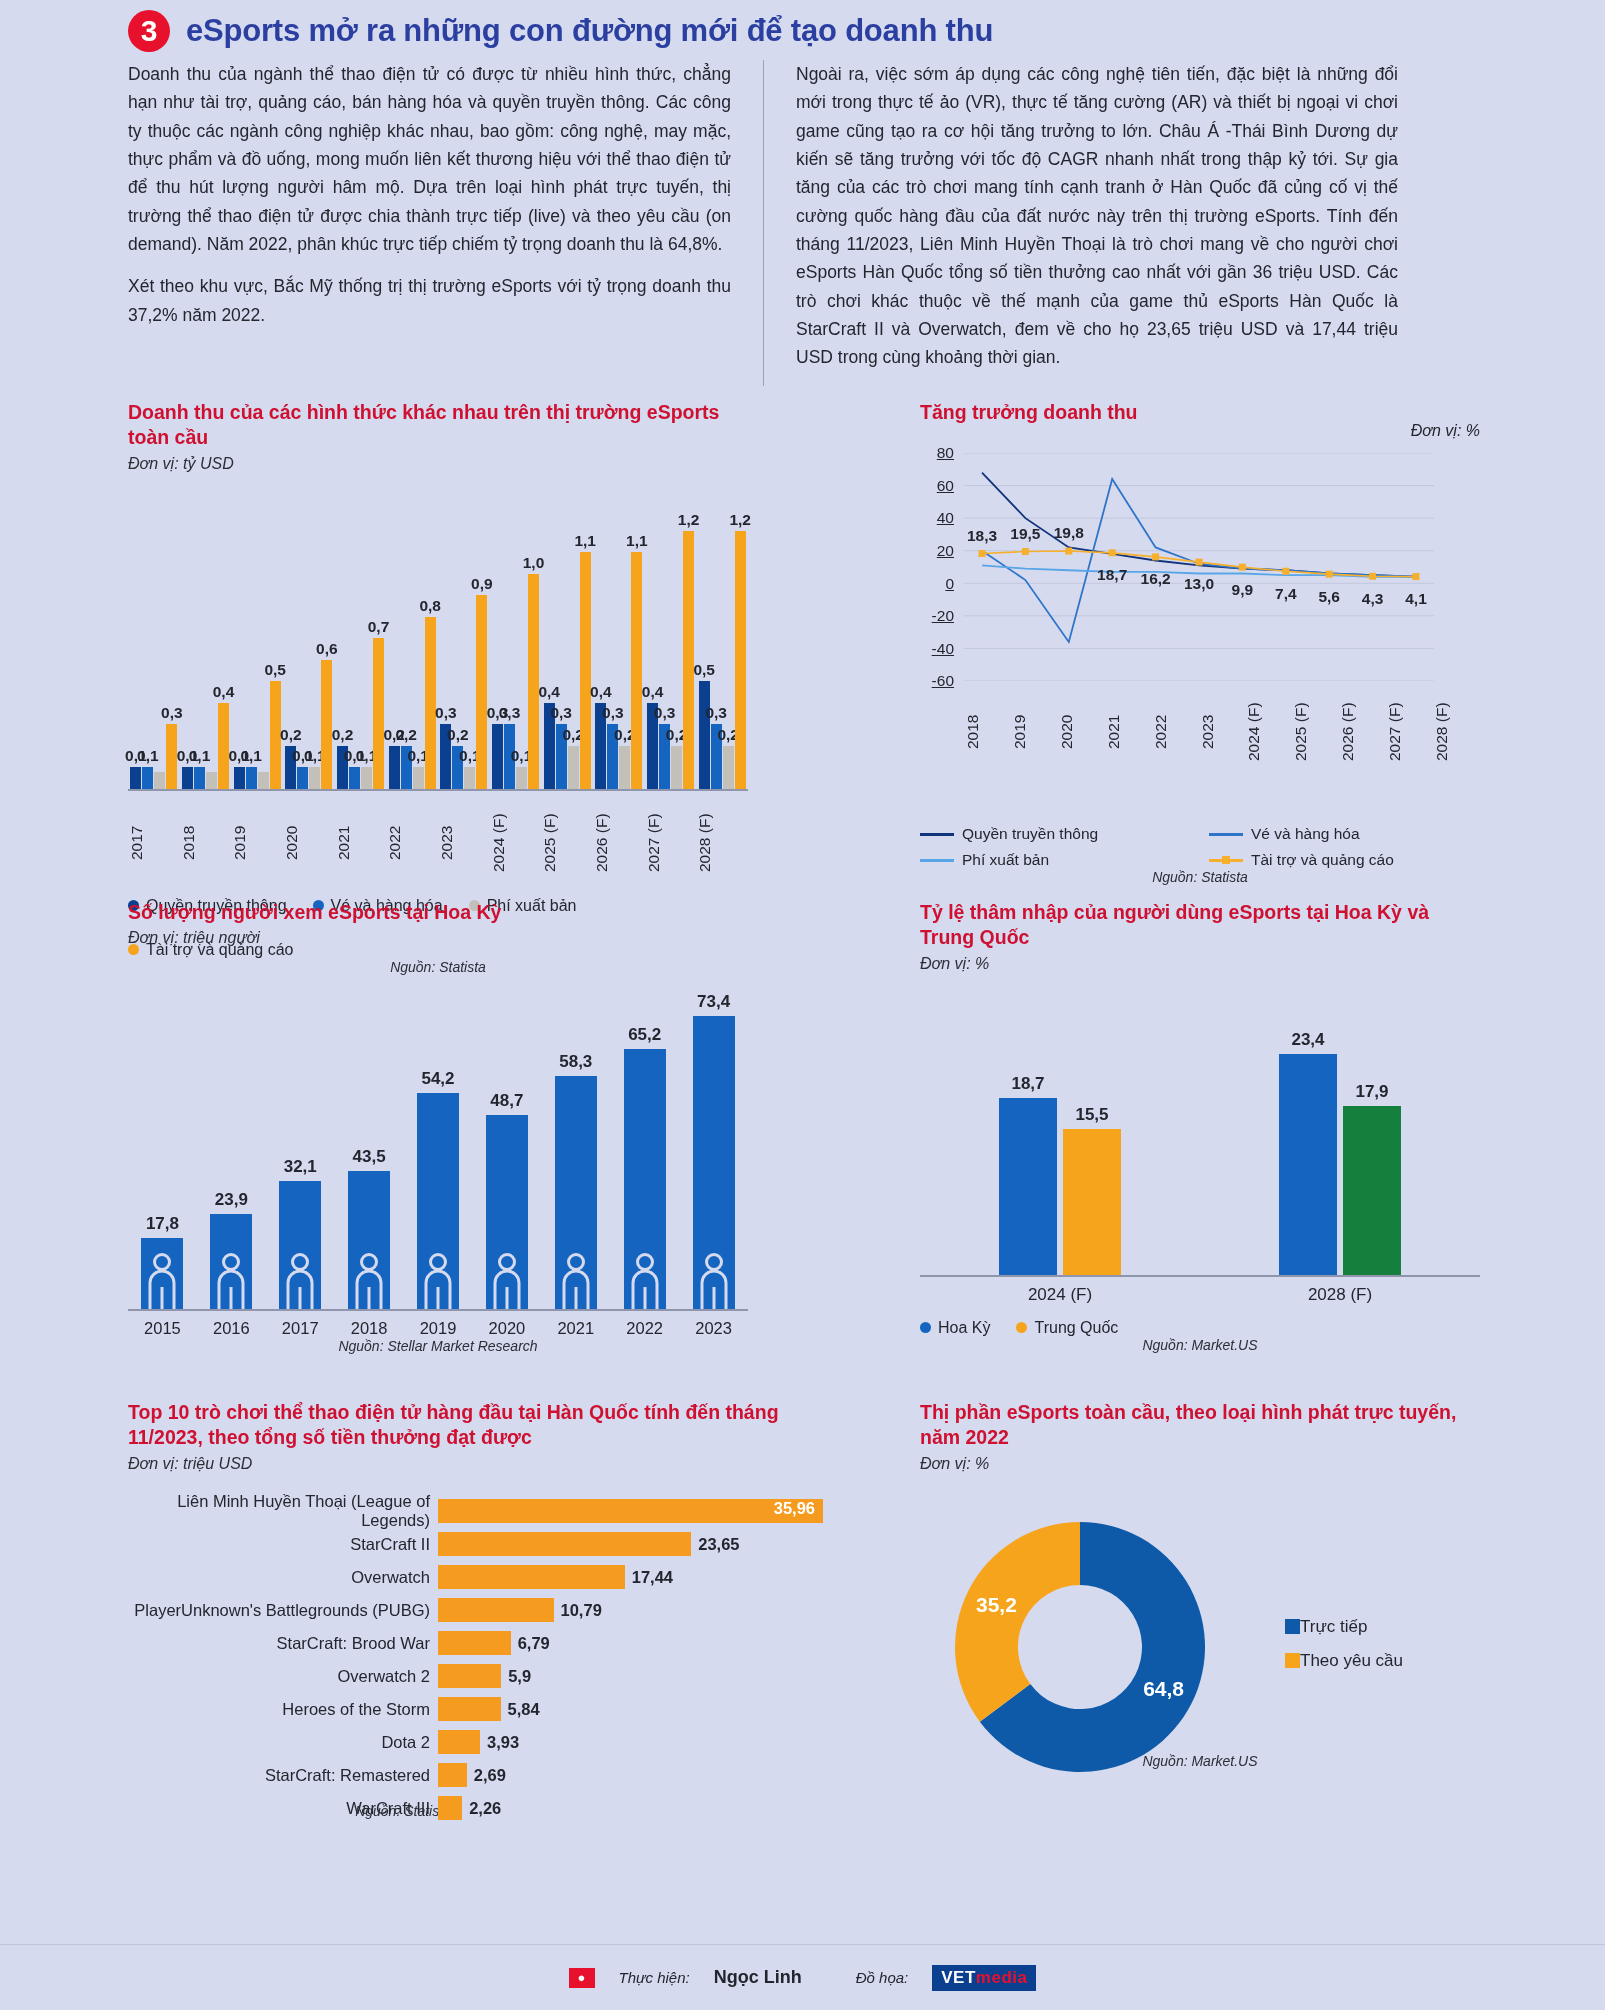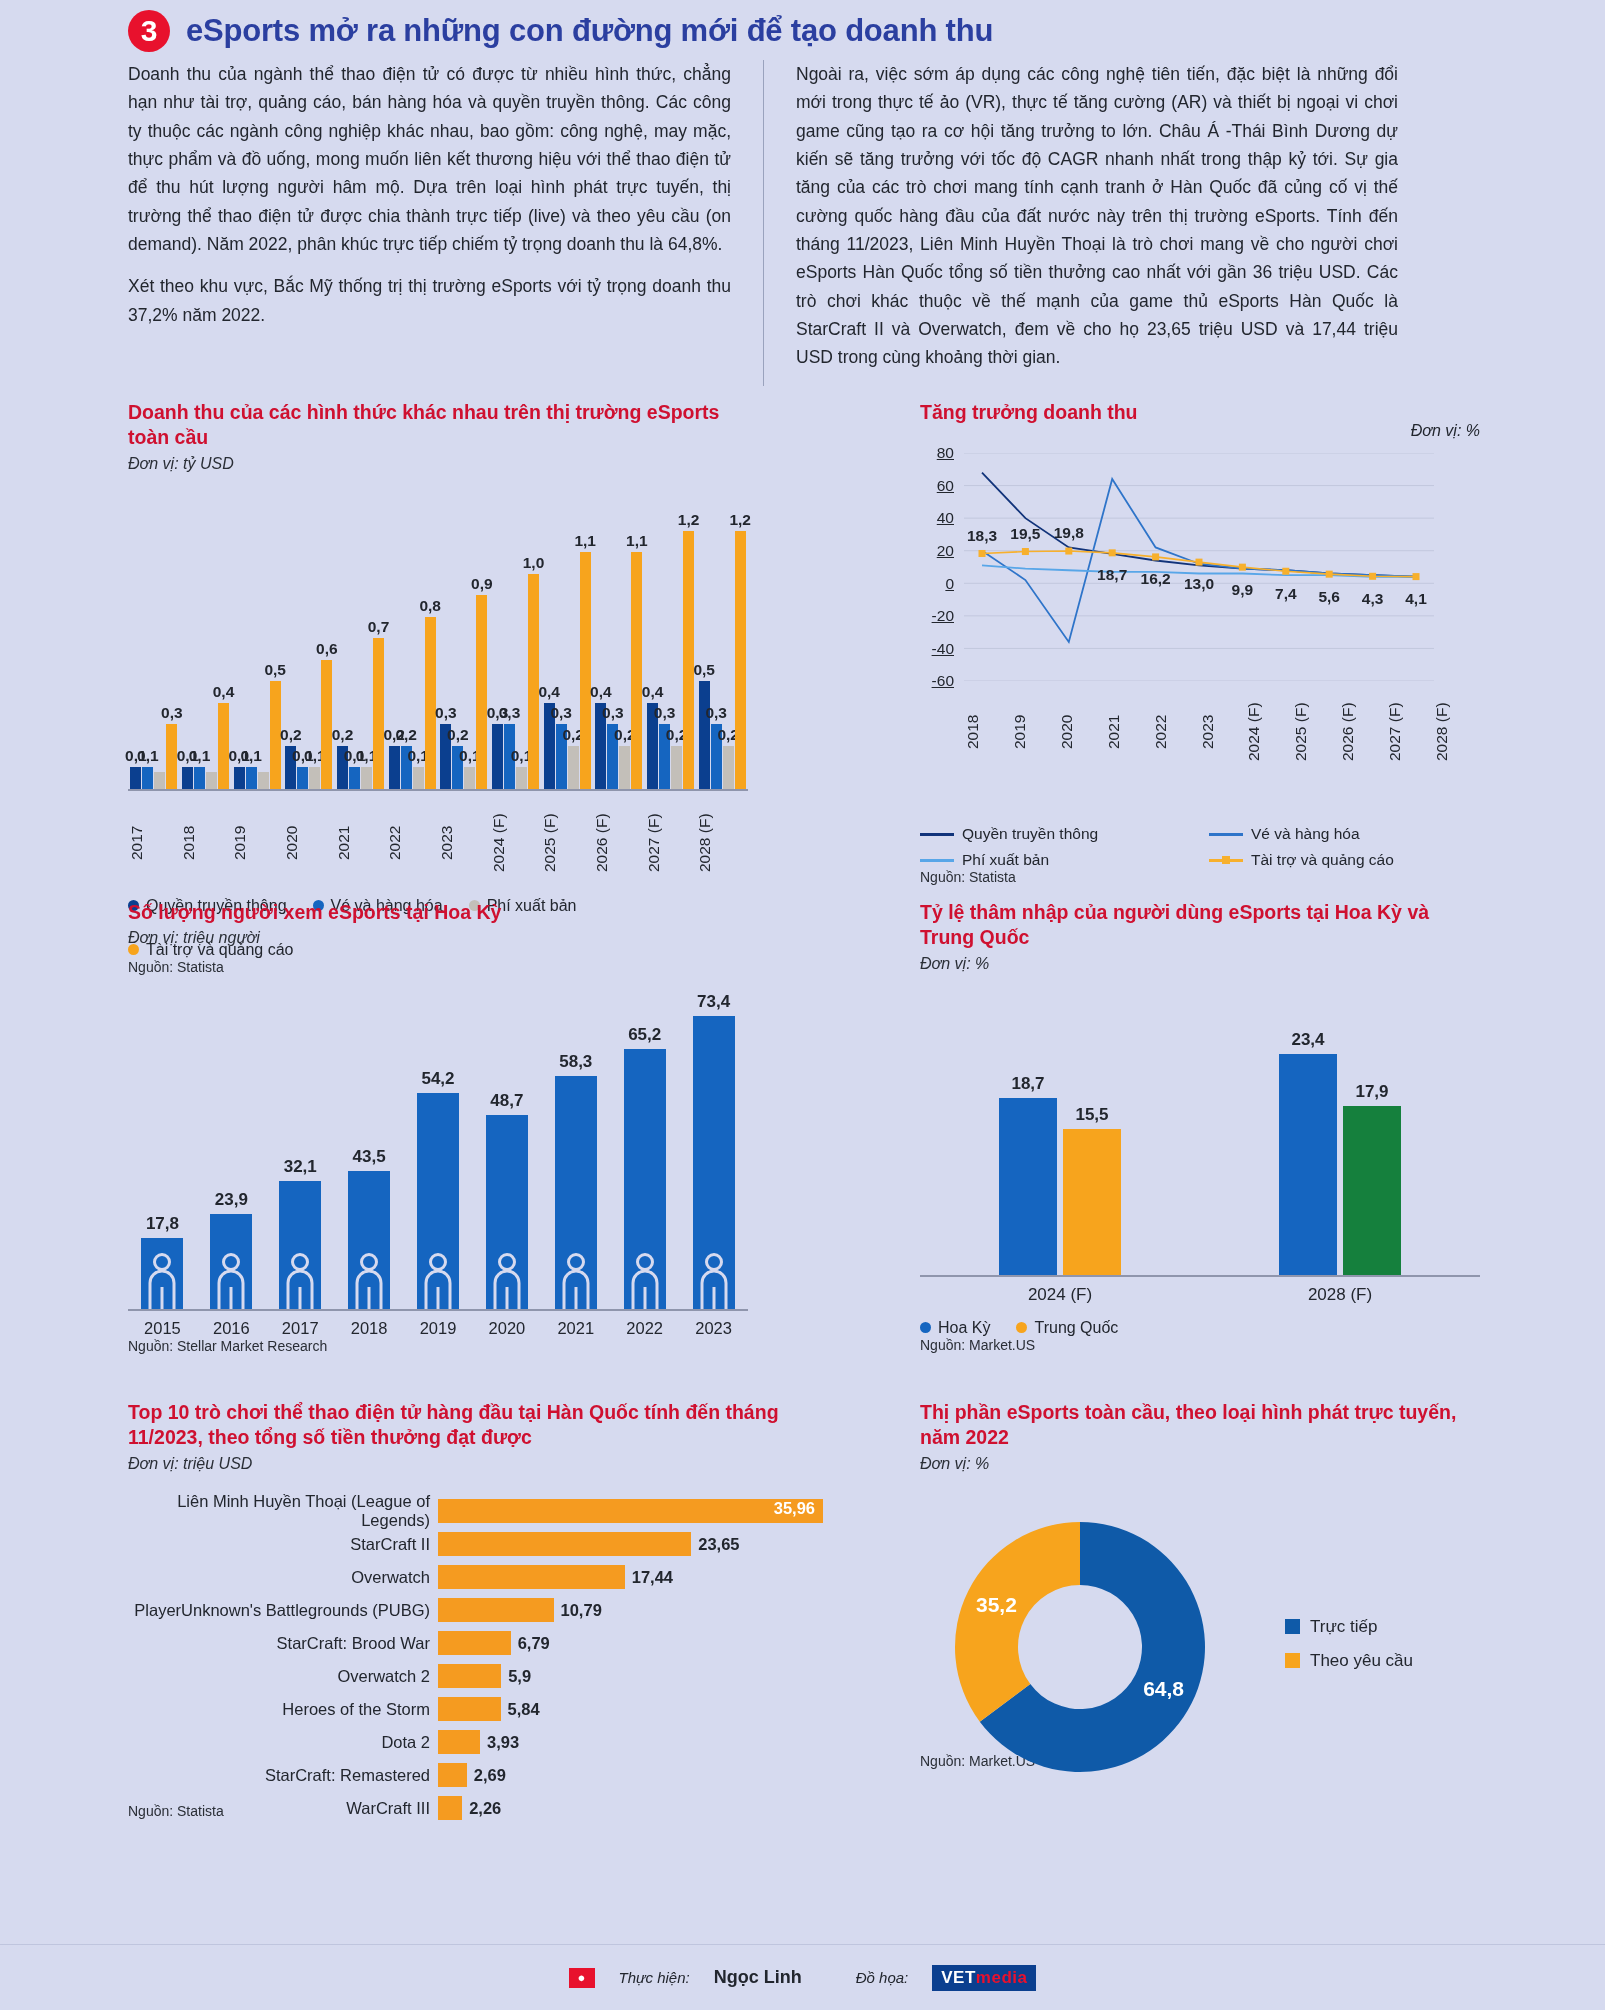--- a/index.html
+++ b/index.html
@@ -33,21 +33,21 @@
     display:flex; gap:0;
   }
   .intro-col { width:635px; font-size:17.5px; line-height:1.62; text-align:justify; }
   .intro-col.left { padding-right:32px; }
   .intro-col.right { padding-left:32px; border-left:1px solid #9aa2bd; }
   .intro-col p { margin:0 0 14px 0; }
 
   
   .chart-title { color:#cf1030; font-weight:bold; font-size:19.5px; line-height:1.3; }
   .chart-unit { font-style:italic; font-size:16px; margin-top:4px; color:#2a2e36; }
-  .source { font-size:14px; text-align:left; color:#2a2e36; }
+  .source { font-style:italic; font-size:14px; text-align:center; color:#2a2e36; }
 
   
   .panel { position:absolute; }
 
   
   #chart1 { left:128px; top:400px; width:620px; }
   .c1-plot { position:relative; height:300px; margin-top:18px; }
   .c1-axis { position:absolute; left:0; right:0; bottom:0; height:2px; background:#8f95ac; }
   .c1-groups { position:absolute; left:0; right:0; bottom:2px; height:298px; display:flex; }
   .c1-group { flex:1; position:relative; display:flex; align-items:flex-end; justify-content:center; gap:1px; }
@@ -124,21 +124,21 @@
   .c5-name { width:310px; text-align:right; padding-right:8px; font-size:16.5px; }
   .c5-track { flex:1; position:relative; height:24px; display:flex; align-items:center; }
   .c5-bar { height:24px; background:#f59b20; }
   .c5-val { font-size:16.5px; font-weight:bold; margin-left:7px; white-space:nowrap; }
   .c5-val.inside { position:absolute; right:8px; color:#fff; margin:0; }
 
   
   #chart6 { left:920px; top:1400px; width:560px; }
   .donut-wrap { position:relative; margin-top:24px; }
   .donut-legend { position:absolute; left:365px; top:120px; font-size:17px; }
-  .donut-legend .li { display:flex; align-items:center; gap:10px; margin-bottom:14px; }
+  .donut-legend .li { display:flex; align-items:center; margin-bottom:14px; }
   .sq { width:15px; height:15px; flex:0 0 auto; }
 
   
   .footer {
     position:absolute; left:0; right:0; bottom:0; height:66px;
     background:#d6daef; display:flex; align-items:center; justify-content:center; gap:24px;
     border-top:1px solid #bfc5de;
   }
   .foot-icon { width:26px; height:20px; background:#e8112d; display:flex; align-items:center; justify-content:center; color:#fff; font-size:13px; }
   .foot-label { font-size:15px; font-style:italic; }

